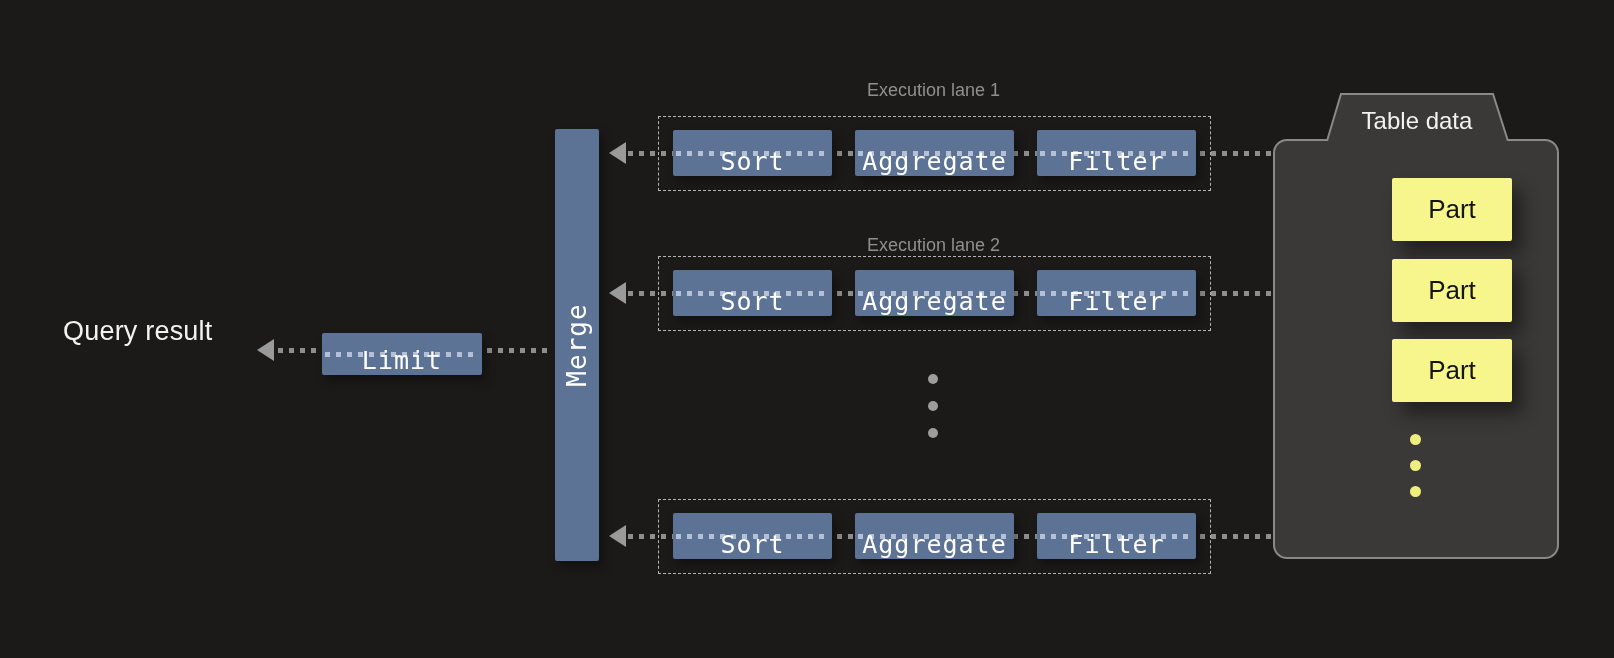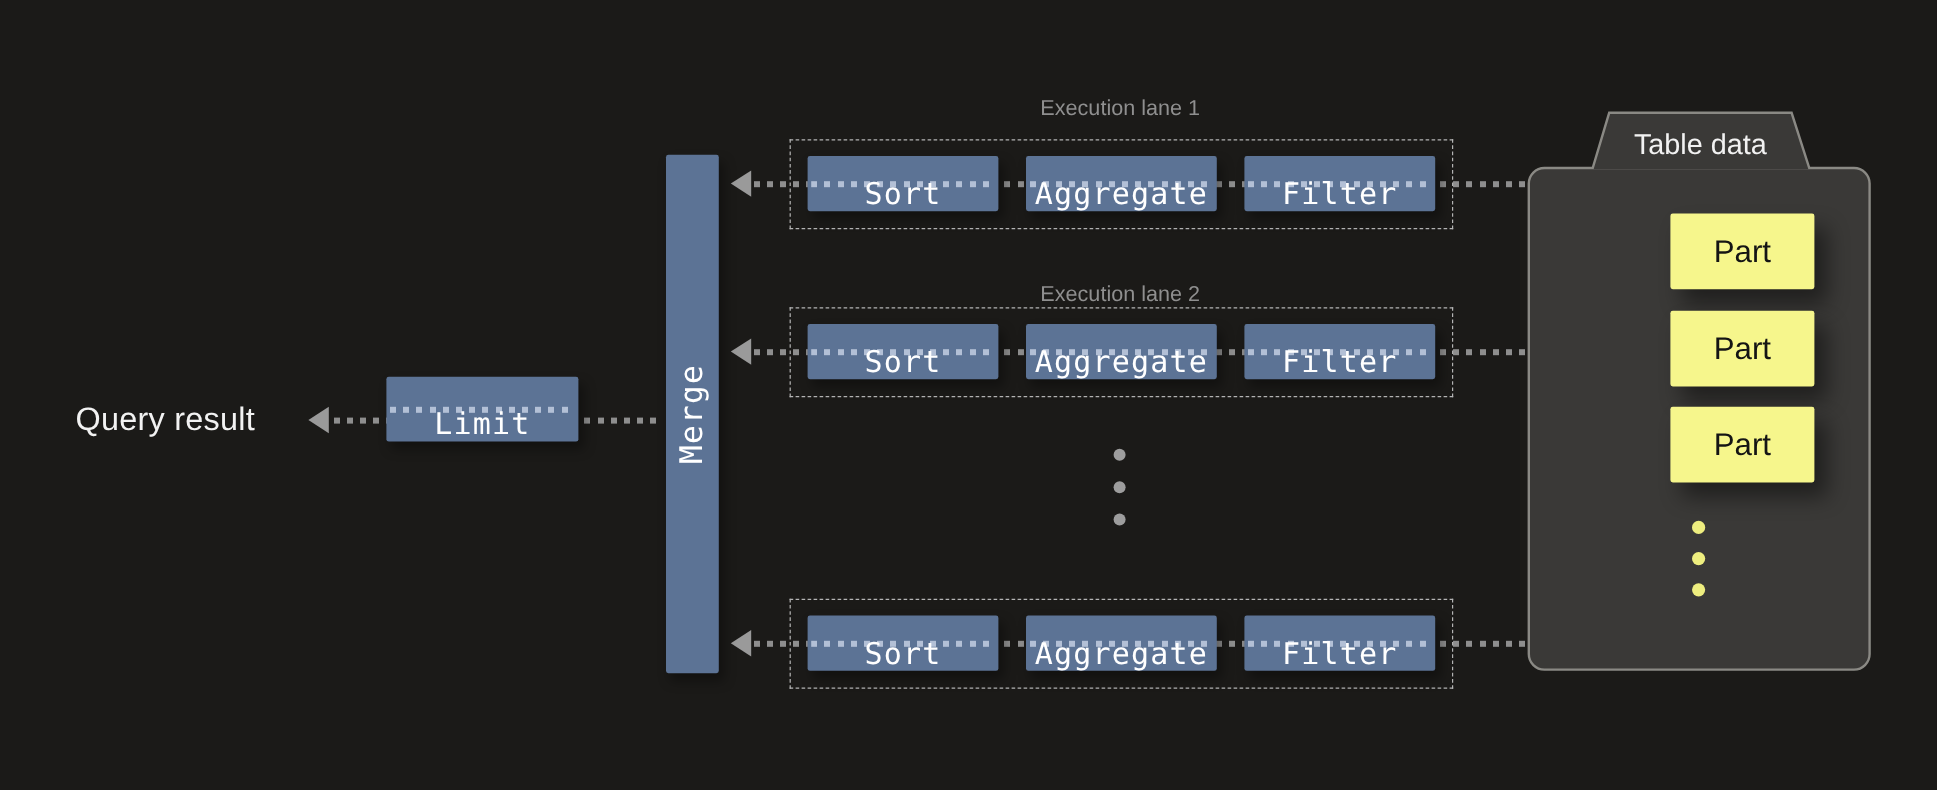--- a/index.html
+++ b/index.html
@@ -68,25 +68,25 @@
     background:#f6f68c;border-radius:2px;display:flex;align-items:center;justify-content:center;
     box-shadow:10px 12px 18px rgba(0,0,0,.45);
     font-size:26px;color:#141414;margin-left:36px;
   }
 </style>
 </head>
 <body>
 
 <div class="stage">
 
-  <div class="abs result-label" style="left:63px;top:334px;">Query result</div>
+  <div class="abs result-label" style="left:63px;top:316px;">Query result</div>
 
   <div class="arrow-left" style="left:257px;top:339px;"></div>
   <div class="dotline" style="left:278px;top:348px;width:270px;"></div>
-  <div class="op-box mono" style="left:322px;top:314px;width:160px;height:54px;">
+  <div class="op-box mono" style="left:322px;top:333px;width:160px;height:42px;">
     <span>Limit</span>
   </div>
 
   <div class="merge-bar mono">
     <span>Merge</span>
   </div>
 
   <div class="abs lane-label" style="left:658px;top:80px;width:551px;">Execution lane 1</div>
   <div class="dotline" style="left:628px;top:151px;width:645px;"></div>
   <div class="arrow-left" style="left:609px;top:142px;"></div>

